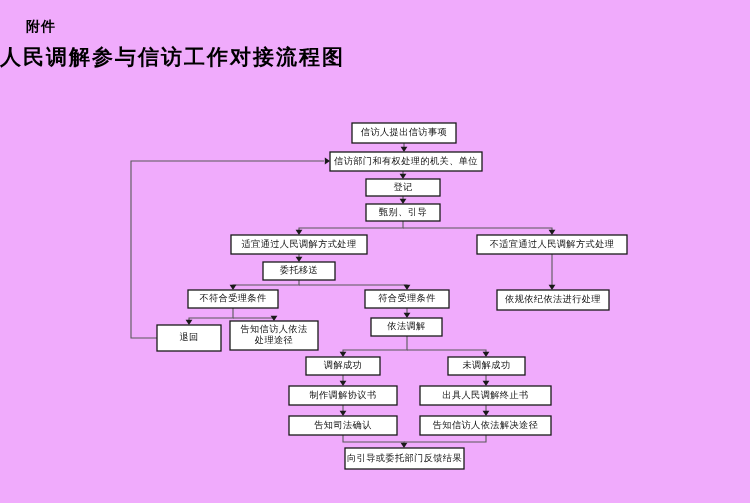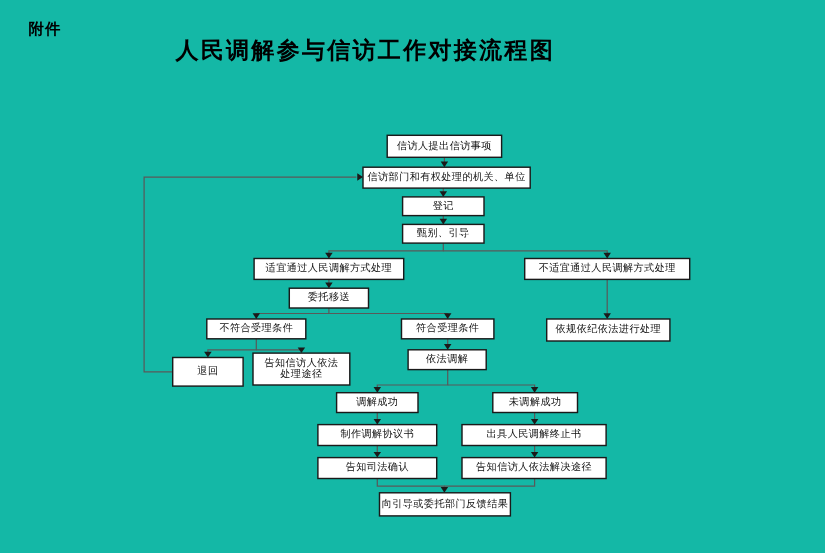--- a/index.html
+++ b/index.html
@@ -13,38 +13,37 @@
     height: 503px;
     position: relative;
     font-family: "Liberation Sans", "DejaVu Sans", sans-serif;
     color: #000000;
     overflow: hidden;
   }
   #page {
     position: relative;
     width: 750px;
     height: 503px;
-    background: #14b8a6;
+    background: #f0abfc;
   }
   #attachment-label {
     position: absolute;
     left: 26px;
     top: 18px;
     font-size: 14px;
     font-weight: 600;
     letter-spacing: 1px;
     font-family: "Liberation Sans", "DejaVu Sans", sans-serif;
     white-space: nowrap;
   }
   #doc-title {
     position: absolute;
     left: 0;
-    top: 32px;
+    top: 43px;
     width: 664px;
-    text-align: center;
     font-size: 21px;
     font-weight: bold;
     letter-spacing: 2px;
     font-family: "Liberation Serif", "DejaVu Serif", serif;
     white-space: nowrap;
   }
   #flow-svg {
     position: absolute;
     left: 0;
     top: 0;

